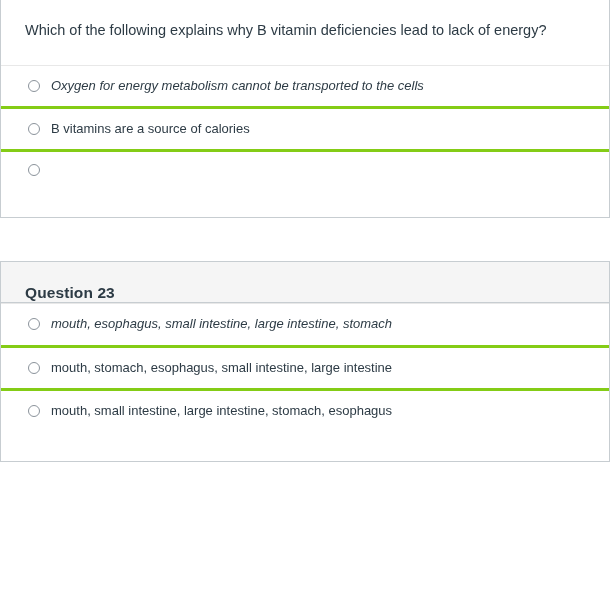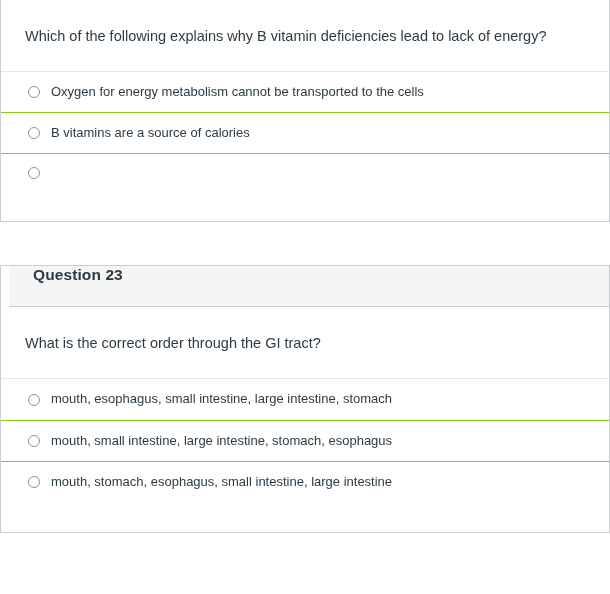--- a/index.html
+++ b/index.html
@@ -40,55 +40,55 @@
     height: 43px;
     background: #ffffff;
   }
 
   
   .question-header {
     background: #f5f5f5;
     border-bottom: 1px solid #c7cdd1;
     height: 41px;
     display: flex;
-    align-items: flex-start;
+    align-items: flex-end;
     padding: 0 24px;
-    margin-left: 8px;
   }
   .question-header-title {
     font-size: 15.5px;
     font-weight: bold;
     color: #2d3b45;
     letter-spacing: 0.1px;
   }
 
   
   .question-body {
     padding: 0;
   }
   .question-prompt {
     font-size: 14.5px;
     color: #2d3b45;
     line-height: 1.45;
-    padding: 26px 24px 24px 24px;
+    padding: 20px 24px 24px 24px;
   }
 
   
   .answers {
     padding: 0 0 30px 0;
   }
   .answer-row {
     display: flex;
     align-items: center;
-    border-top: 1px solid #84cc16;
+    border-top: 3px solid #84cc16;
     padding: 11px 20px 11px 20px;
     min-height: 38px;
   }
   .answer-row:first-child {
     border-top: 1px solid #e8e8e8;
+    font-style: italic;
   }
   .radio-icon {
     flex: 0 0 auto;
     width: 12px;
     height: 12px;
     border: 1px solid #8b939b;
     border-radius: 50%;
     background: #ffffff;
     margin-right: 11px;
     margin-left: 7px;
@@ -131,37 +131,36 @@
 
   <div class="card-gap"></div>
 
   <div class="question-card">
 
     <div class="question-header">
       <span class="question-header-title">Question 23</span>
     </div>
 
     <div class="question-body">
-      <div class="question-prompt">What is the correct order through the GI tract?</div>
 
       <div class="answers">
 
         <div class="answer-row">
           <span class="radio-icon"></span>
           <span class="answer-text">mouth, esophagus, small intestine, large intestine, stomach</span>
         </div>
 
 
         <div class="answer-row">
           <span class="radio-icon"></span>
-          <span class="answer-text">mouth, small intestine, large intestine, stomach, esophagus</span>
+          <span class="answer-text">mouth, stomach, esophagus, small intestine, large intestine</span>
         </div>
 
         <div class="answer-row">
           <span class="radio-icon"></span>
-          <span class="answer-text">mouth, stomach, esophagus, small intestine, large intestine</span>
+          <span class="answer-text">mouth, small intestine, large intestine, stomach, esophagus</span>
         </div>
 
       </div>
     </div>
   </div>
 
 </div>
 
 </body></html>

